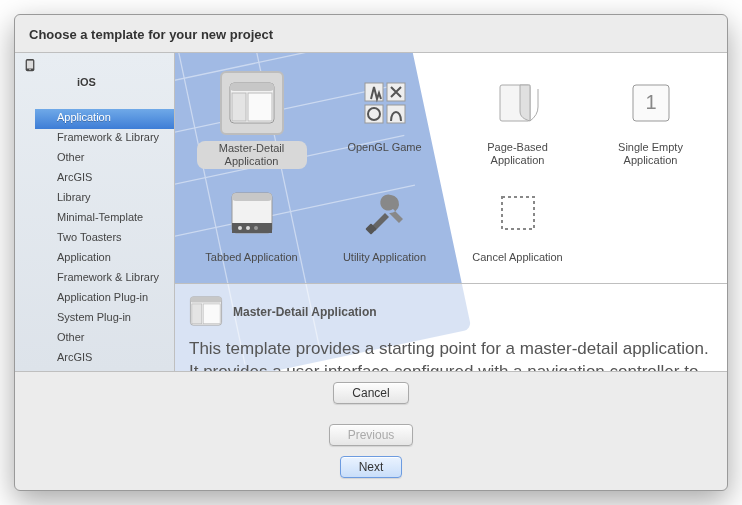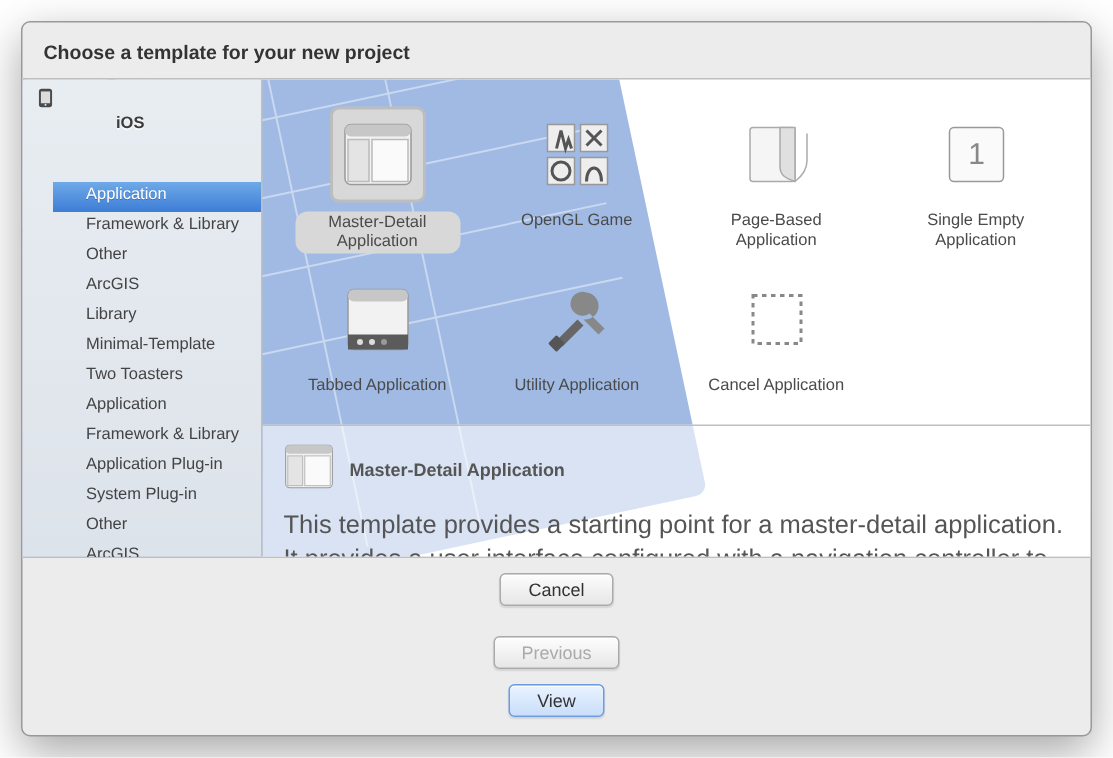--- a/index.html
+++ b/index.html
@@ -44,21 +44,21 @@
   border-right: 1px solid #bfbfbf;
   overflow-y: auto;
   font-size: 11px;
   position: relative;
   z-index: 2;
 }
 .side-head {
   display: flex;
   align-items: center;
   gap: 6px;
-  padding: 5px 8px 15px 8px;
+  padding: 5px 8px 3px 8px;
   font-weight: bold;
   color: #3b3b3b;
   text-shadow: 0 1px 0 rgba(255,255,255,.6);
 }
 .side-head svg { width:14px; height:14px; }
 .side-item {
   padding: 2px 8px 6px 22px;
   color: #444;
   cursor: default;
   white-space: nowrap;
@@ -328,15 +328,15 @@
         </div>
         <div class="desc-text">This template provides a starting point for a master-detail application. It provides a user interface configured with a navigation controller to display a list of items and also a split view on iPad.</div>
       </div>
     </div>
   </div>
 
   <div class="footer">
     <button class="mac">Cancel</button>
     <span class="spacer"></span>
     <button class="mac" disabled="">Previous</button>
-    <button class="mac primary">View</button>
+    <button class="mac primary">Next</button>
   </div>
 </div>
 
 </body></html>

